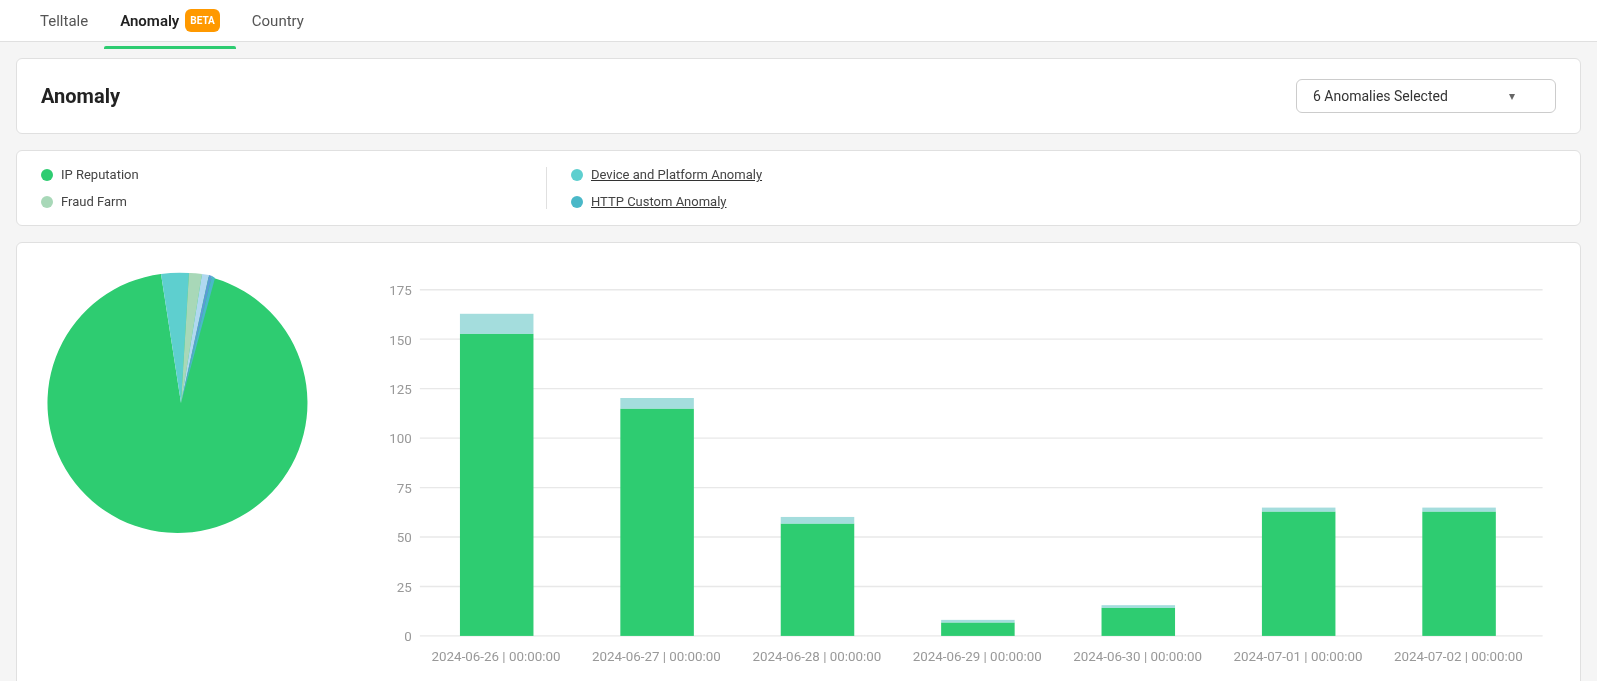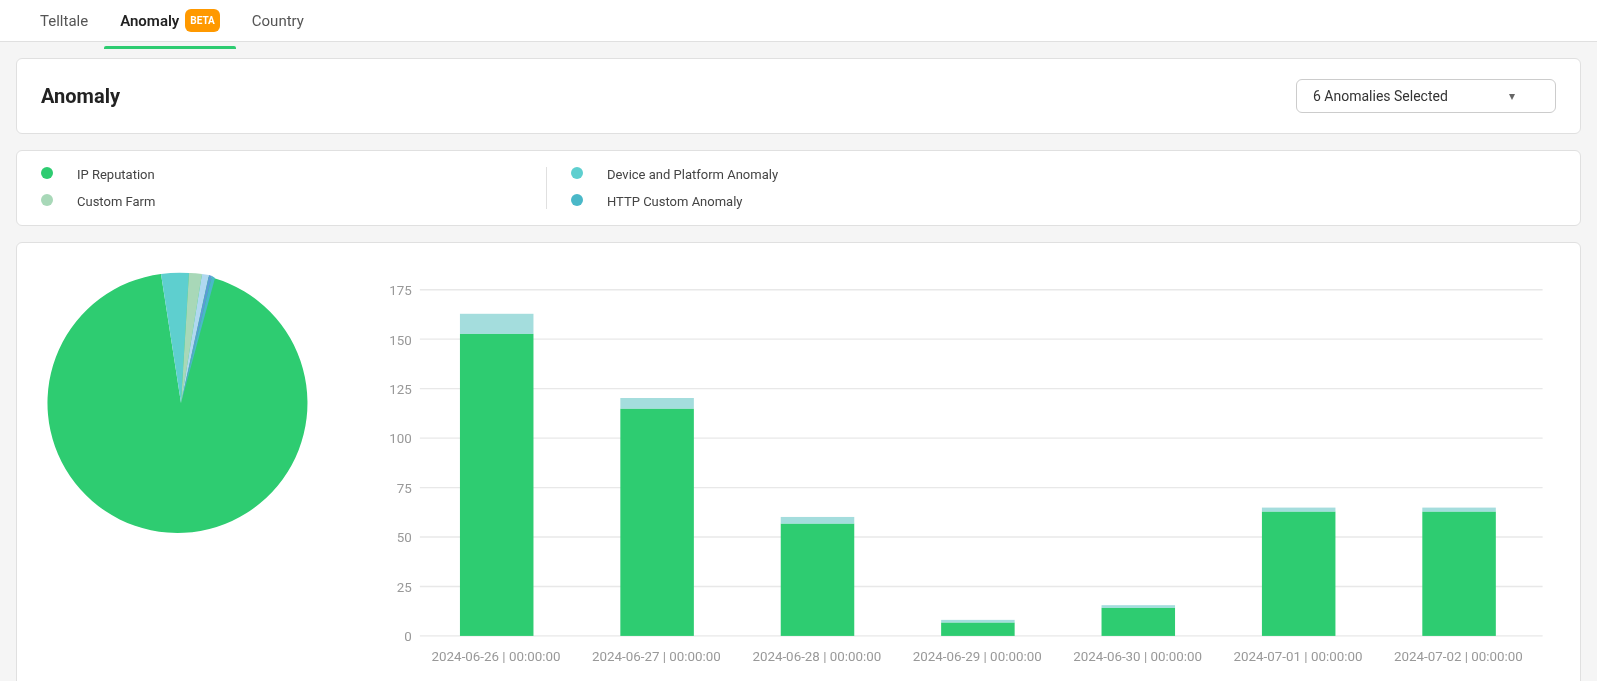--- a/index.html
+++ b/index.html
@@ -43,22 +43,22 @@
     }
     .dropdown-arrow { font-size: 12px; color: #666; }
 
     
     .legend-card {
       background: #fff; border: 1px solid #e0e0e0; border-radius: 6px;
       padding: 16px 24px; margin-bottom: 16px;
       display: grid; grid-template-columns: repeat(3, 1fr);
     }
     .legend-col { display: flex; flex-direction: column; gap: 12px; }
-    .legend-col:not(:first-child) { border-left: 1px solid #e0e0e0; padding-left: 24px; }
-    .legend-item { display: flex; gap: 24px; font-size: 13px; color: #444; }
+    .legend-col:not(:first-child) { border-left: 1px solid #e0e0e0; padding-left: 24px; text-decoration: underline; }
+    .legend-item { display: flex; align-items: center; gap: 8px; font-size: 13px; color: #444; }
     .legend-dot { width: 12px; height: 12px; border-radius: 50%; flex-shrink: 0; }
 
     
     .trend-card {
       background: #fff; border: 1px solid #e0e0e0; border-radius: 6px;
       padding: 20px 24px;
     }
     .trend-title { font-size: 16px; font-weight: 700; margin-bottom: 16px; }
     .trend-content { display: flex; gap: 32px; align-items: flex-start; }
 
@@ -102,21 +102,21 @@
   </div>
 
   <div class="legend-card">
     <div class="legend-col">
       <div class="legend-item">
         <span class="legend-dot" style="background:#2ecc71;"></span>
         <span>IP Reputation</span>
       </div>
       <div class="legend-item">
         <span class="legend-dot" style="background:#a8d8b8;"></span>
-        <span>Custom Farm</span>
+        <span>Fraud Farm</span>
       </div>
     </div>
     <div class="legend-col">
       <div class="legend-item">
         <span class="legend-dot" style="background:#5ecfcf;"></span>
         <span>Device and Platform Anomaly</span>
       </div>
       <div class="legend-item">
         <span class="legend-dot" style="background:#4ab8c8;"></span>
         <span>HTTP Custom Anomaly</span>

